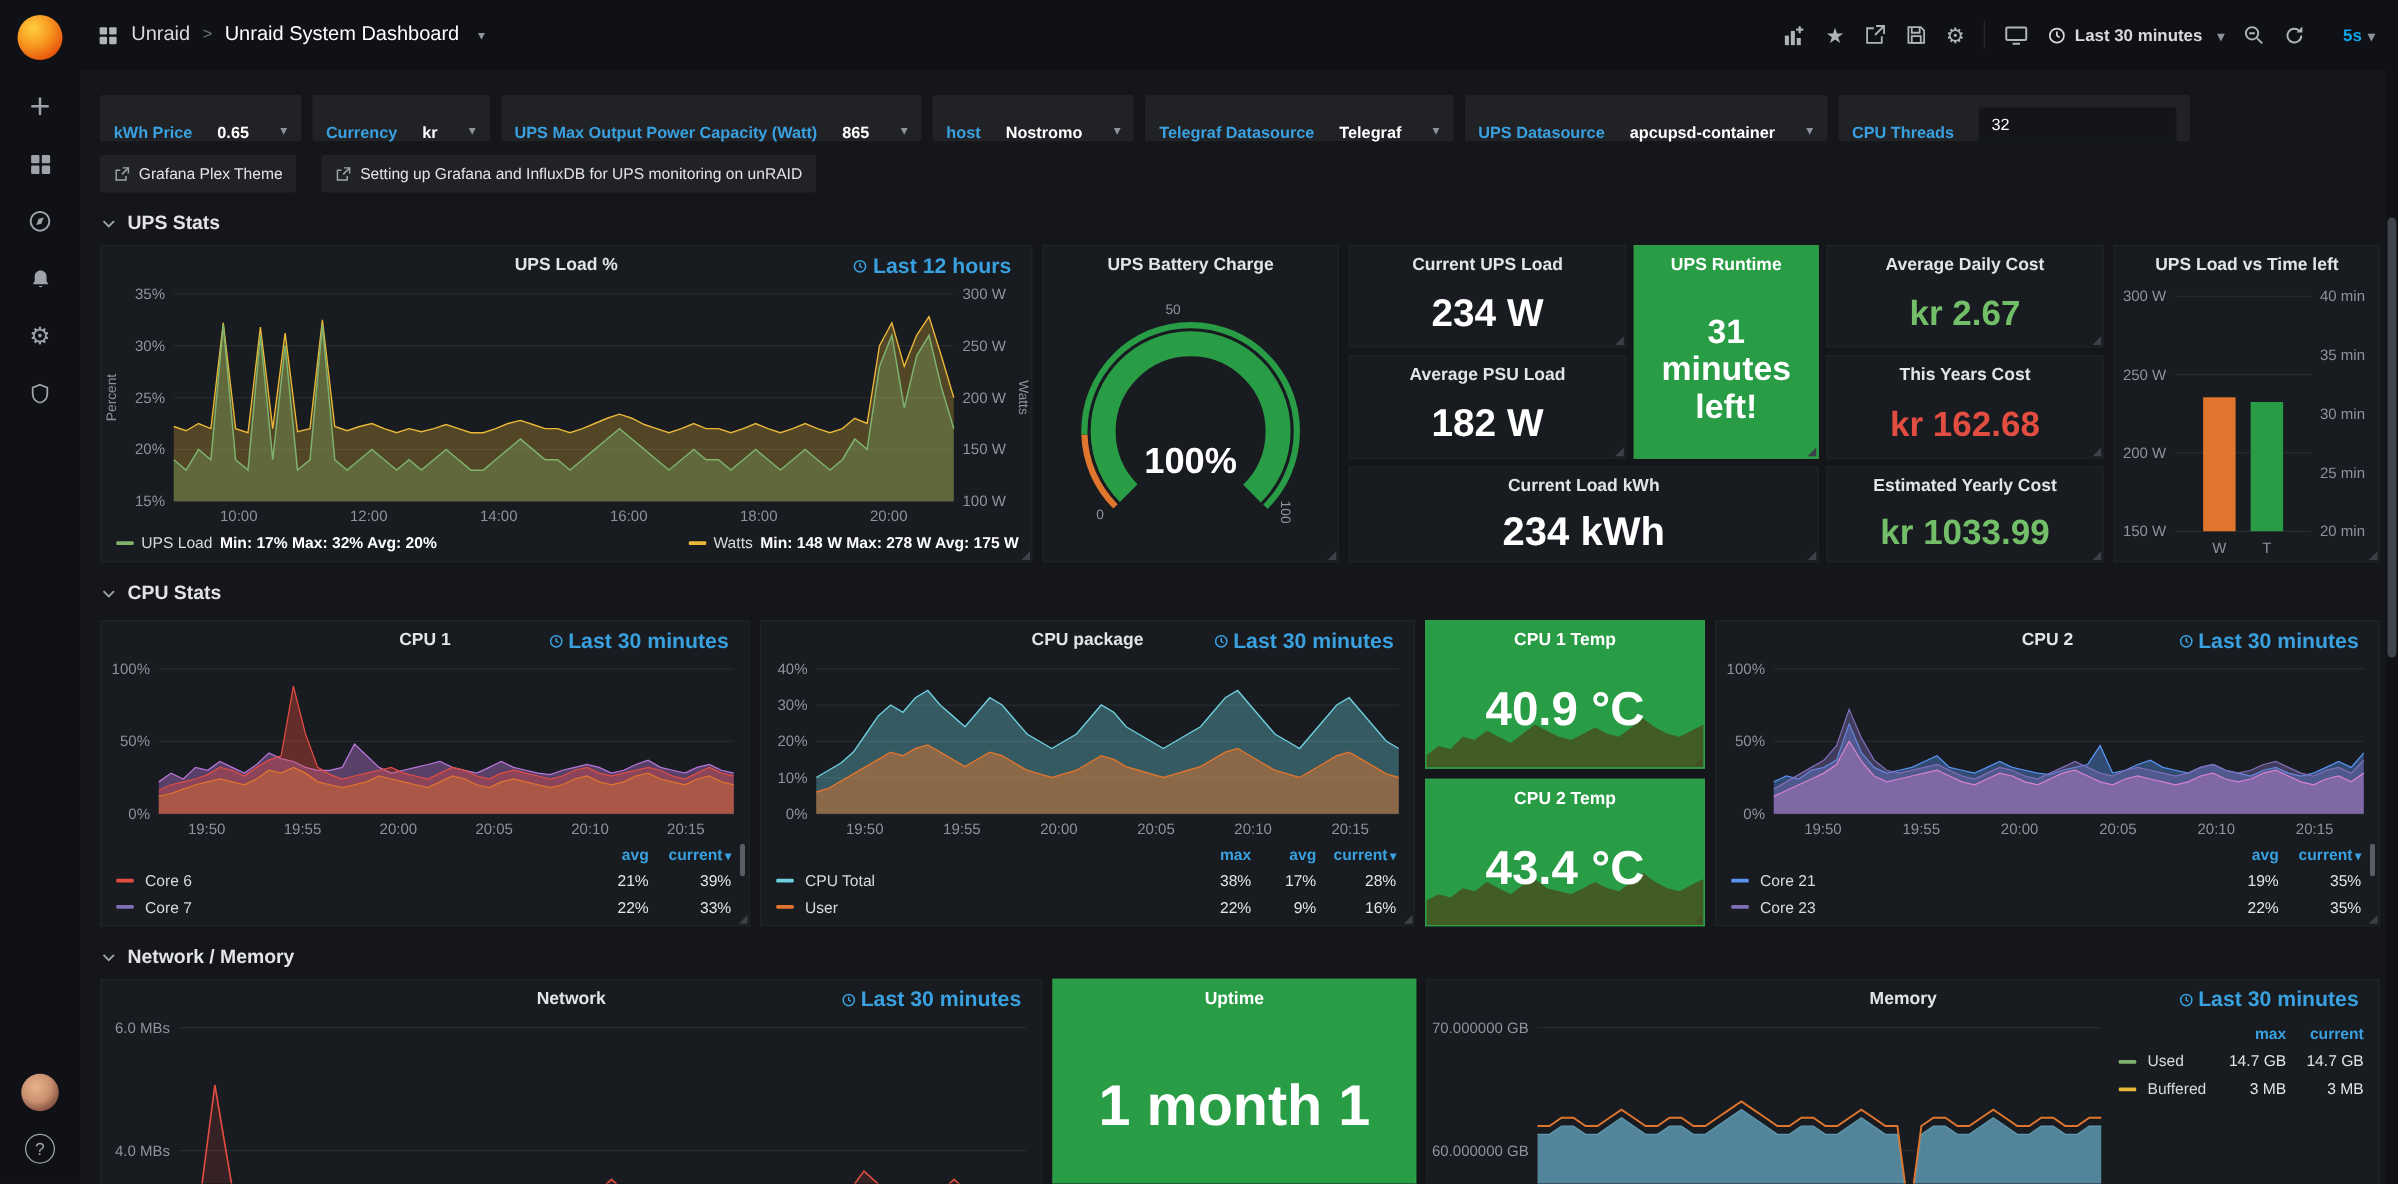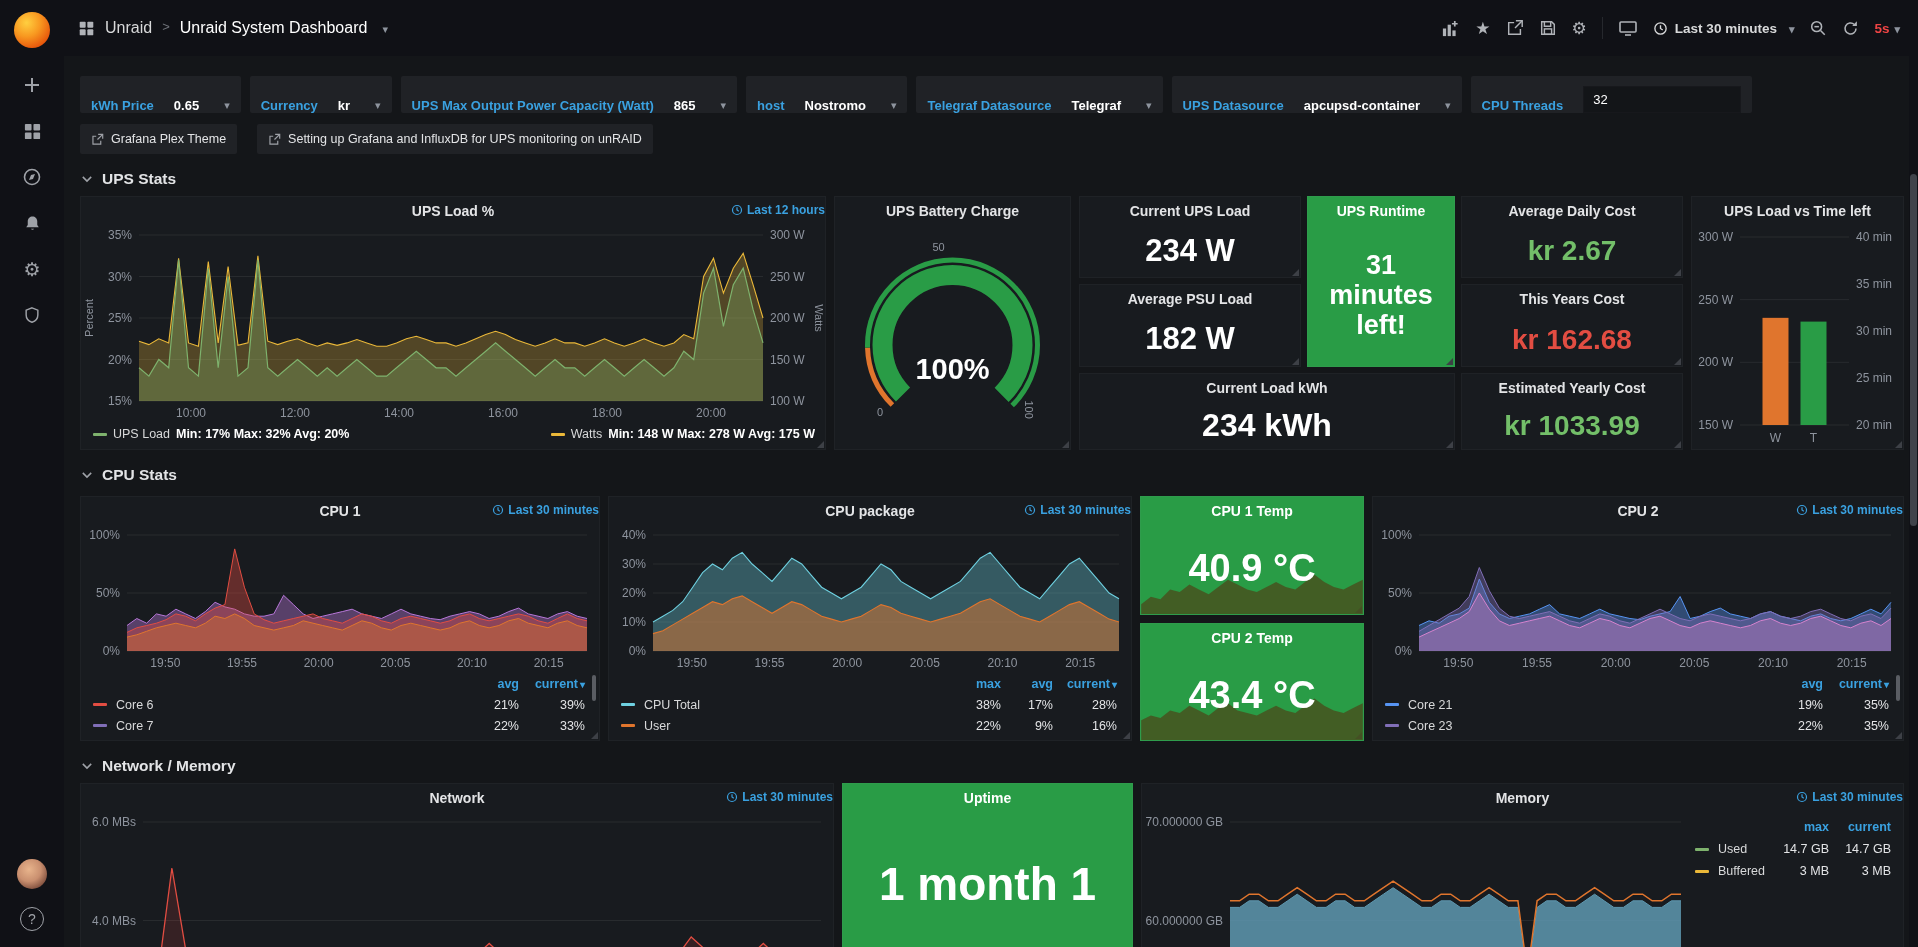--- a/index.html
+++ b/index.html
@@ -28,21 +28,21 @@
   .nav-left { display:flex; gap:10px; font-size:16px; }
   .crumb-app { color:#d8d9da; cursor:pointer; }
   .crumb-sep { color:#6e7279; font-size:13px; }
   .crumb-title { color:#ffffff; cursor:pointer; }
   .caret::after { content:"▾"; color:#8e949e; font-size:11px; margin-left:5px; }
   .nav-right { margin-left:auto; display:flex; align-items:center; gap:15px; }
   .nav-ico { color:#b0b3b8; cursor:pointer; display:flex; align-items:center; font-size:17px; line-height:1; }
   .nav-ico svg, .side-ico svg { display:block; }
   .divider { width:1px; height:22px; background:#26282d; }
   .timepicker { display:flex; align-items:center; gap:7px; font-size:13.5px; font-weight:700; color:#d8d9da; cursor:pointer; }
-  .refresh-interval { font-size:13.5px; font-weight:700; color:#ef4444; cursor:pointer; display:flex; align-items:flex-start; }
+  .refresh-interval { font-size:13.5px; font-weight:700; color:#0ea5e9; cursor:pointer; display:flex; align-items:flex-start;margin-left:15px; }
 
   
   .content { flex:1; padding:20px 14px 0 16px; overflow:hidden; background:#141619; }
   .filters { display:flex; flex-wrap:wrap; gap:9px; align-items:center; }
   .pill { background:#202226; border-radius:2px; height:37px; display:flex; align-items:flex-end;
     gap:20px; padding:0 11px; cursor:pointer; }
   .pill .flabel { color:#3aa1e0; font-size:13px; font-weight:700; }
   .pill .fvalue { color:#ffffff; font-size:13px; font-weight:700; }
   .input-box { background:#131518; border:1px solid #17181c; min-width:158px; height:27px;
     display:flex; align-items:center; padding:0 9px; color:#fff; font-size:13px; }
@@ -56,21 +56,21 @@
   .section-header svg { color:#9fa2a8; }
 
   
   .panel { background:#181b1f; border:1px solid #1f2226; position:relative; display:flex; flex-direction:column;
     overflow:hidden; }
   .panel::after { content:""; position:absolute; right:1px; bottom:1px; width:0; height:0;
     border-left:7px solid transparent; border-bottom:7px solid #3d4046; }
   .panel-header { height:28px; display:flex; align-items:center; justify-content:center; position:relative;
     flex-shrink:0; }
   .panel-title { font-size:14px; font-weight:600; color:#e3e4e6; cursor:pointer; }
-  .time-override { position:absolute; right:0; top:6px; color:#3aa1e0; font-size:12px; font-weight:700;
+  .time-override { position:absolute; right:16px; top:6px; color:#3aa1e0; font-size:17px; font-weight:700;
     display:flex; align-items:center; gap:4px; }
   .panel-body { flex:1; position:relative; display:flex; flex-direction:column; min-height:0; }
   .chart-wrap { flex:1; position:relative; min-height:0; }
   .chart { position:absolute; inset:0; width:100%; height:100%; }
   svg text { font-family:"Liberation Sans", sans-serif; }
 
   
   .stat-body { flex:1; display:flex; align-items:center; justify-content:center; text-align:center; padding:2px 6px; }
   .stat-value { font-weight:700; color:#ffffff; line-height:1.05; }
   .v-white-lg { font-size:31px; }

